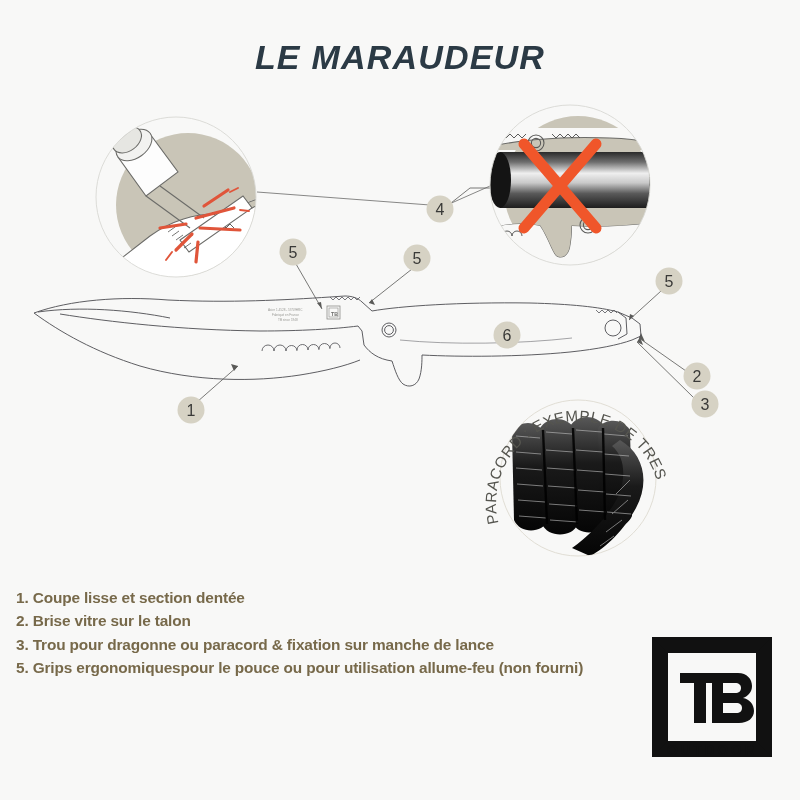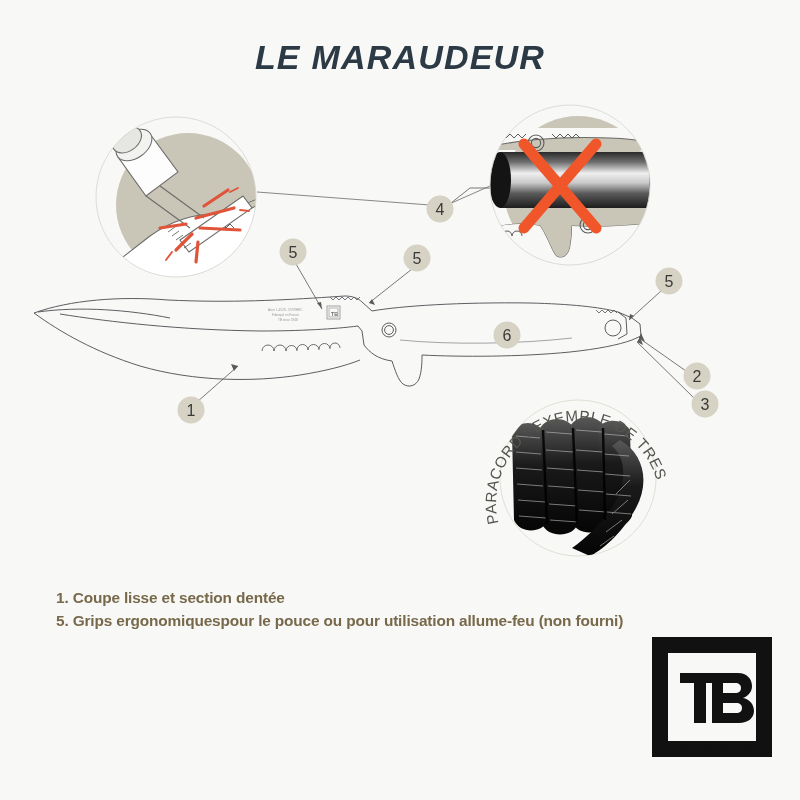--- a/index.html
+++ b/index.html
@@ -38,21 +38,20 @@
     width: 640px;
   }
   .legend-line {
     font-family: "Liberation Sans", sans-serif;
     font-size: 15.4px;
     font-weight: bold;
     color: #77694a;
     line-height: 23.4px;
     white-space: nowrap;
     letter-spacing: -0.15px;
-    margin-left: 40px;
   }
   #logo {
     position: absolute;
     left: 650px;
     top: 626px;
     width: 124px;
     height: 142px;
   }
   #logo-outdoor {
     position: absolute;
@@ -355,20 +354,22 @@
       </g>
       <g>
         <circle cx="507" cy="335" r="13.5" fill="#d6d2c4"></circle>
         <text x="507" y="341" text-anchor="middle" font-size="16" fill="#3a3a38" font-family="Liberation Sans, sans-serif">6</text>
       </g>
     </g>
   </svg>
 
   <div id="legend">
     <div class="legend-line">1. Coupe lisse et section dentée</div>
+    <div class="legend-line">2. Brise vitre sur le talon</div>
+    <div class="legend-line">3. Trou pour dragonne ou paracord &amp; fixation sur manche de lance</div>
     <div class="legend-line">5. Grips ergonomiquespour le pouce ou pour utilisation allume-feu (non fourni)</div>
   </div>
 
   <svg id="logo" viewBox="0 0 124 124">
     <g fill="#111111">
       <path d="M 2 2 L 122 2 L 122 122 L 2 122 Z
                M 18 18 L 18 106 L 106 106 L 106 18 Z" fill-rule="evenodd"></path>
       <path d="M 2 2 L 18 18 L 106 18 L 122 2 Z"></path>
       <path d="M 122 2 L 106 18 L 106 106 L 122 122 Z"></path>
       <path d="M 122 122 L 106 106 L 18 106 L 2 122 Z"></path>

